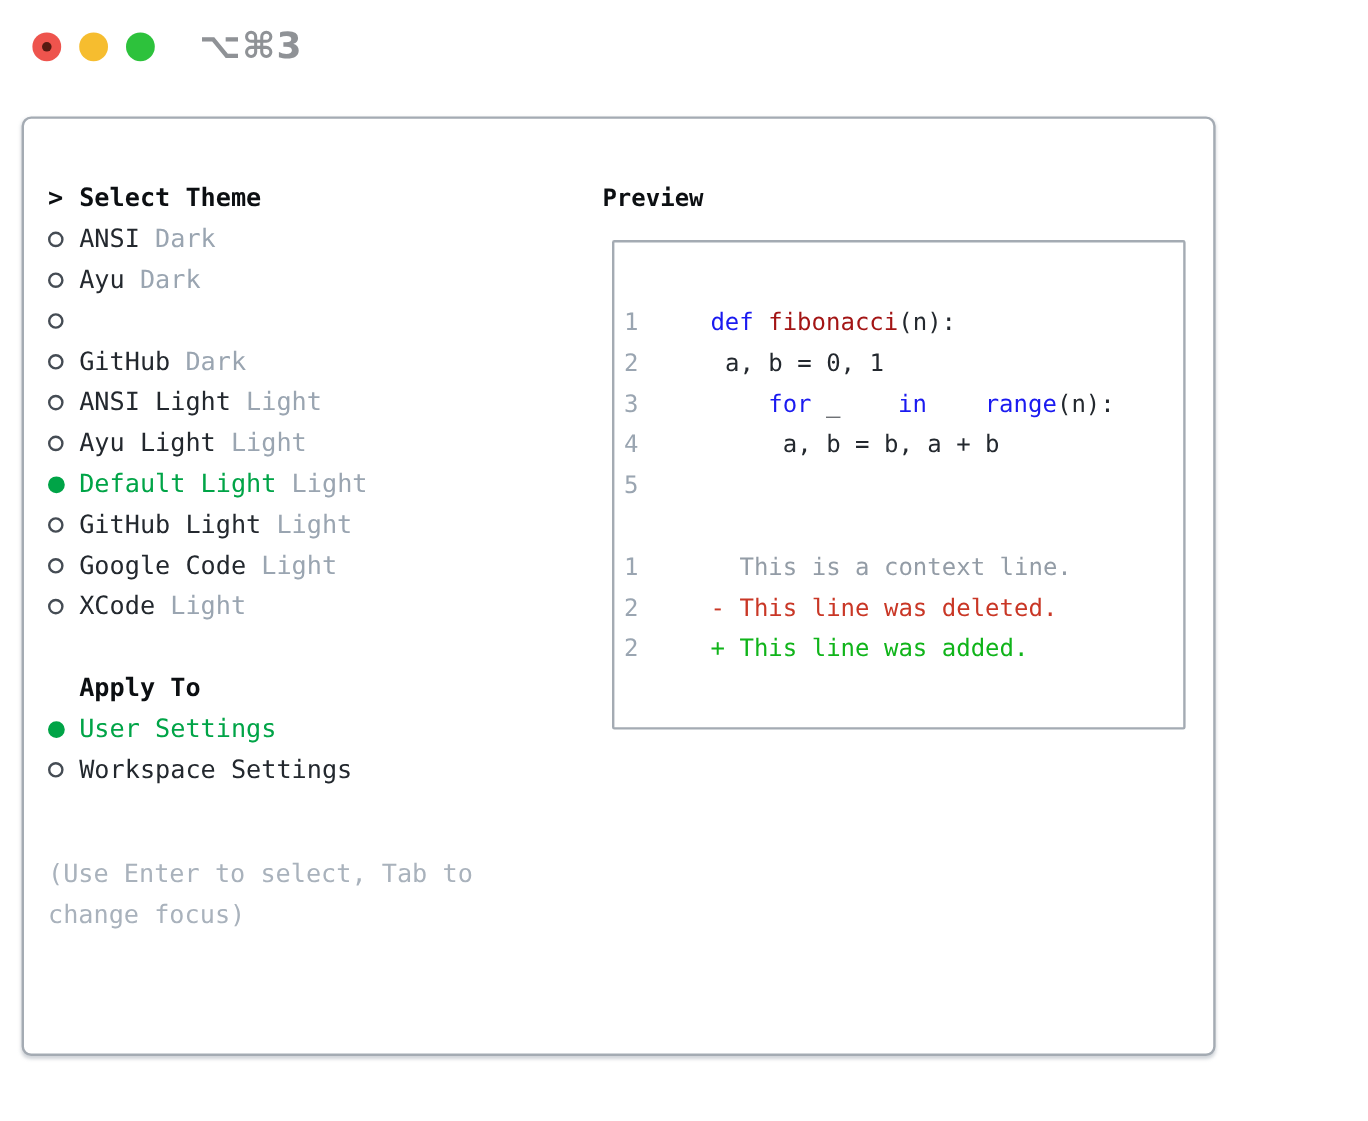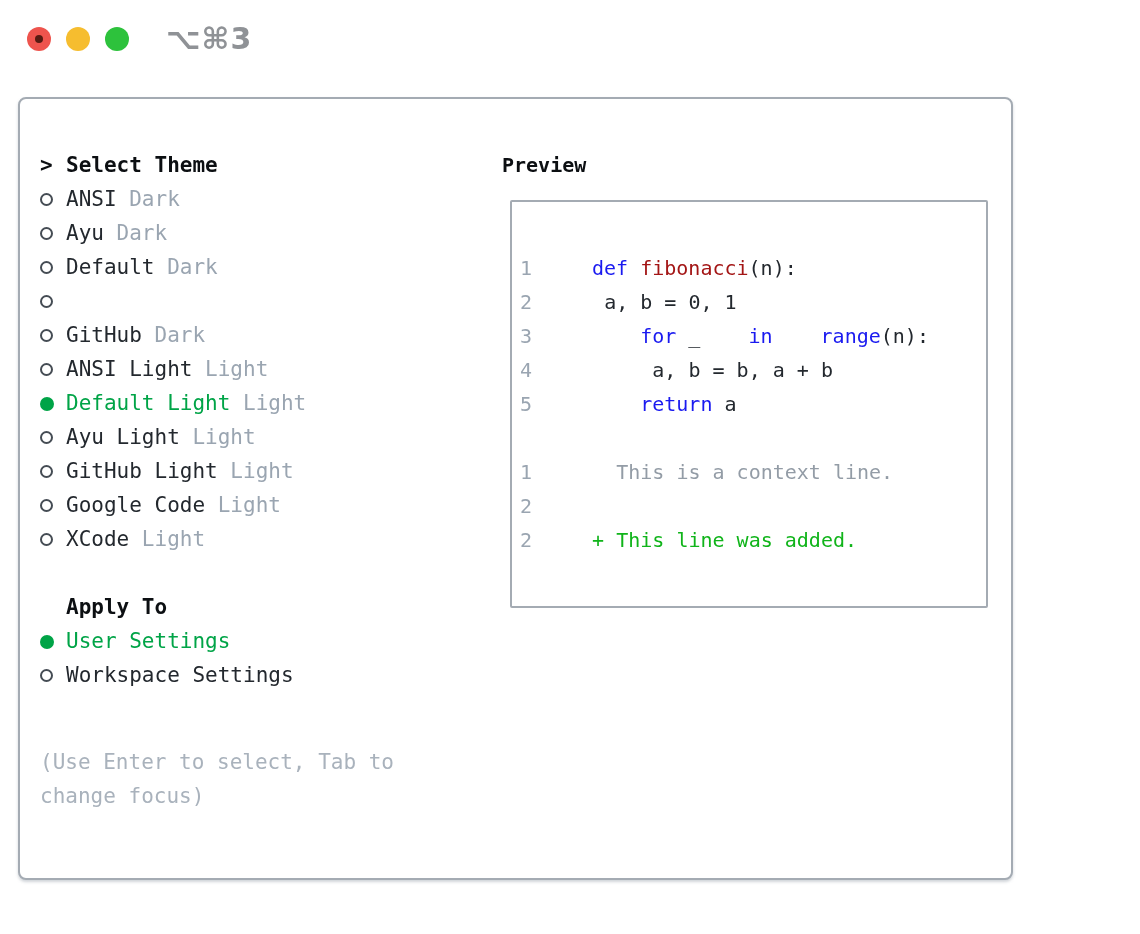--- a/index.html
+++ b/index.html
@@ -75,26 +75,25 @@
 
     <div class="leftpane">
       <div class="row">
         <span class="prefix">&gt;</span>
         <span class="paneltitle">Select Theme</span>
       </div>
 
       <div>
           <div class="row item"><span class="bullet"></span><span><span class="name">ANSI</span><span class="variant"> Dark</span></span></div>
           <div class="row item"><span class="bullet"></span><span><span class="name">Ayu</span><span class="variant"> Dark</span></span></div>
-          <div class="row item"><span class="bullet"></span><span><span class="name">Default</span><span class="variant"> Dark</span></span></div>
           <div class="row item"><span class="bullet"></span></div>
           <div class="row item"><span class="bullet"></span><span><span class="name">GitHub</span><span class="variant"> Dark</span></span></div>
           <div class="row item"><span class="bullet"></span><span><span class="name">ANSI Light</span><span class="variant"> Light</span></span></div>
+          <div class="row item"><span class="bullet"></span><span><span class="name">Ayu Light</span><span class="variant"> Light</span></span></div>
           <div class="row item selected"><span class="bullet filled"></span><span><span class="name">Default Light</span><span class="variant"> Light</span></span></div>
-          <div class="row item"><span class="bullet"></span><span><span class="name">Ayu Light</span><span class="variant"> Light</span></span></div>
           <div class="row item"><span class="bullet"></span><span><span class="name">GitHub Light</span><span class="variant"> Light</span></span></div>
           <div class="row item"><span class="bullet"></span><span><span class="name">Google Code</span><span class="variant"> Light</span></span></div>
           <div class="row item"><span class="bullet"></span><span><span class="name">XCode</span><span class="variant"> Light</span></span></div>
         </div>
 
       <div class="applyto">
         <div class="row">
           <span class="paneltitle">Apply To</span>
         </div>
         <div>
@@ -122,32 +121,32 @@
           <div class="crow">
             <span class="ln">3</span>
             <span class="codetext"><span class="tok-plain">    </span><span class="tok-keyword">for</span><span class="tok-plain"> _ </span><span class="tok-keyword">in</span><span class="tok-plain"> </span><span class="tok-keyword">range</span><span class="tok-plain">(n):</span></span>
           </div>
           <div class="crow">
             <span class="ln">4</span>
             <span class="codetext"><span class="tok-plain">        a, b = b, a + b</span></span>
           </div>
           <div class="crow">
             <span class="ln">5</span>
-            <span class="codetext"><span class="tok-plain">    </span><span class="tok-keyword">return</span><span class="tok-plain"> a</span></span>
           </div>
           <div class="crow">
             <span class="ln"></span>
             <span class="codetext"></span>
           </div>
           <div class="crow">
             <span class="ln">1</span>
             <span class="codetext"><span class="tok-context">     This is a context line.</span></span>
           </div>
           <div class="crow">
             <span class="ln">2</span>
+            <span class="codetext"><span class="tok-deleted">   - This line was deleted.</span></span>
           </div>
           <div class="crow">
             <span class="ln">2</span>
             <span class="codetext"><span class="tok-added">   + This line was added.</span></span>
           </div>
         </div>
     </div>
 
   </div>
 </div>

